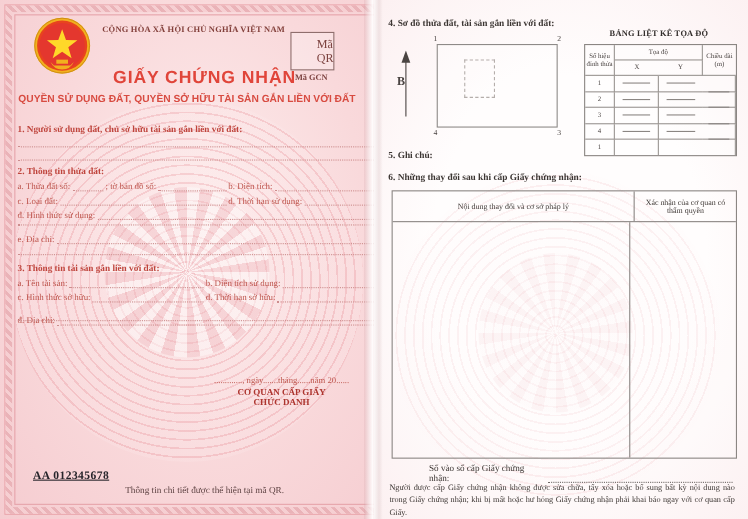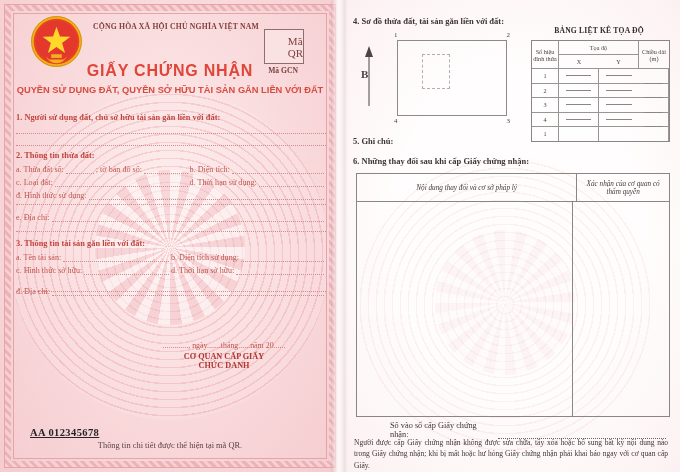--- a/index.html
+++ b/index.html
@@ -1,21 +1,21 @@
 <!DOCTYPE html>
 <html><head>
 <meta charset="utf-8">
 <style>
   html,body{margin:0;padding:0;background:#ffffff;}
   .stage{position:relative;width:680px;height:472px;overflow:hidden;font-family:"Liberation Serif",serif;
          -webkit-font-smoothing:antialiased;}
   .page{position:absolute;top:0;height:472px;overflow:hidden;}
   
   .page-left{left:0;width:340px;
-    background:radial-gradient(ellipse at 50% 42%, #fdecec 0%, #f9d9db 55%, #f5ccd0 100%);}
+    background:radial-gradient(ellipse at 50% 42%, #fdecec 0%, #f9d9db 55%, #f5ccd0 100%);padding-left:32px;}
   .frame-band{position:absolute;inset:4px;border:1px solid #e9a3a9;
     background:transparent;pointer-events:none;}
   .frame-band::before{content:"";position:absolute;inset:0;border:6px solid transparent;
     border-image:repeating-linear-gradient(45deg,#f6cfd2 0 3px,#eab3b8 3px 6px) 6;}
   .frame-inner{position:absolute;inset:13px;border:1px solid #e6a4aa;pointer-events:none;}
   .wm{position:absolute;border-radius:50%;pointer-events:none;}
   .wm-main{left:10px;top:90px;width:320px;height:330px;
     background:repeating-radial-gradient(circle at 50% 50%, rgba(233,148,156,.30) 0 1.5px, rgba(253,240,241,.18) 1.5px 8px);}
   .wm-rays{left:95px;top:170px;width:150px;height:155px;
     background:repeating-conic-gradient(rgba(253,247,247,.55) 0 9deg, rgba(238,182,188,.38) 9deg 18deg);}
@@ -72,21 +72,21 @@
   .ctable>div{border-right:1px solid #9a9592;border-bottom:1px solid #9a9592;
     display:flex;align-items:center;justify-content:center;text-align:center;padding:1px;}
   .ctable>div:nth-child(4n){border-right:none;}
   .ct-span2r{grid-row:span 2;}
   .ct-span2c{grid-column:span 2;}
   .ct-hx{height:11px;}
   .ct-cell{height:11.5px;position:relative;}
   .dash{width:68%;border-top:1px solid #8b8683;height:0;}
   .dash-off{position:absolute;left:16%;bottom:-1px;width:68%;border-top:1px solid #8b8683;height:0;}
   .chtable{position:absolute;left:16px;top:173px;width:312px;height:242px;border:1px solid #8b8683;
-    display:flex;flex-direction:column;background:rgba(255,255,255,.15);font-style:italic;}
+    display:flex;flex-direction:column;background:rgba(255,255,255,.15);}
   .ch-header{display:flex;height:27px;border-bottom:1px solid #8b8683;font-size:7.2px;}
   .ch-c1{flex:0 0 69%;border-right:1px solid #8b8683;display:flex;align-items:center;justify-content:center;text-align:center;padding:2px;}
   .ch-c2{flex:1;display:flex;align-items:center;justify-content:center;text-align:center;padding:2px 8px;}
   .ch-body{flex:1;position:relative;}
   .ch-divider{position:absolute;left:69%;top:0;bottom:0;border-left:1px solid #8b8683;}
   .book-line{position:absolute;left:14px;top:421px;right:14px;display:flex;align-items:flex-end;
     font-size:8.3px;color:#3c3633;padding-left:36px;}
   .book-dots{width:170px;border-bottom:1px dotted #6d6764;height:8px;margin-left:2px;}
   .rp-note{position:absolute;left:14px;right:12px;top:437px;font-size:7.5px;line-height:1.5;
     text-align:justify;color:#3c3633;}

